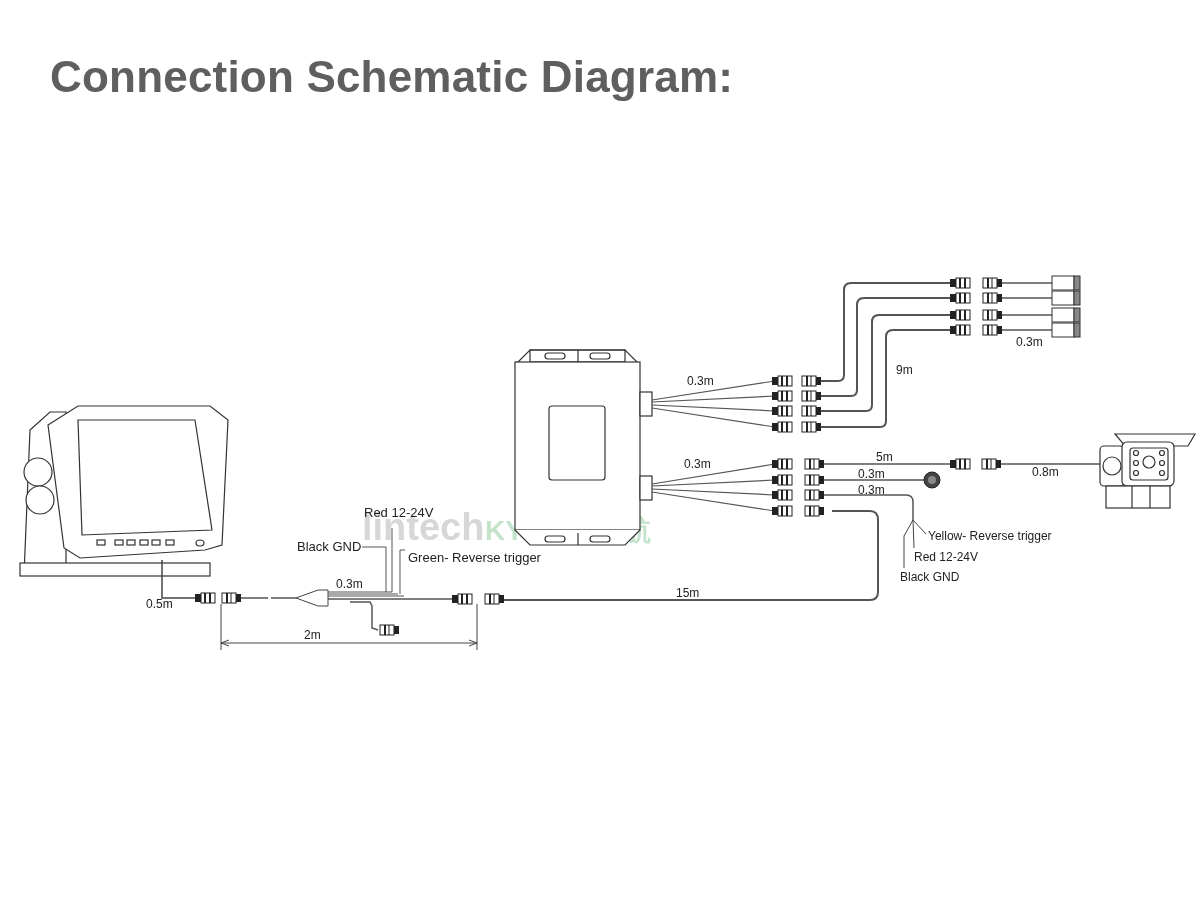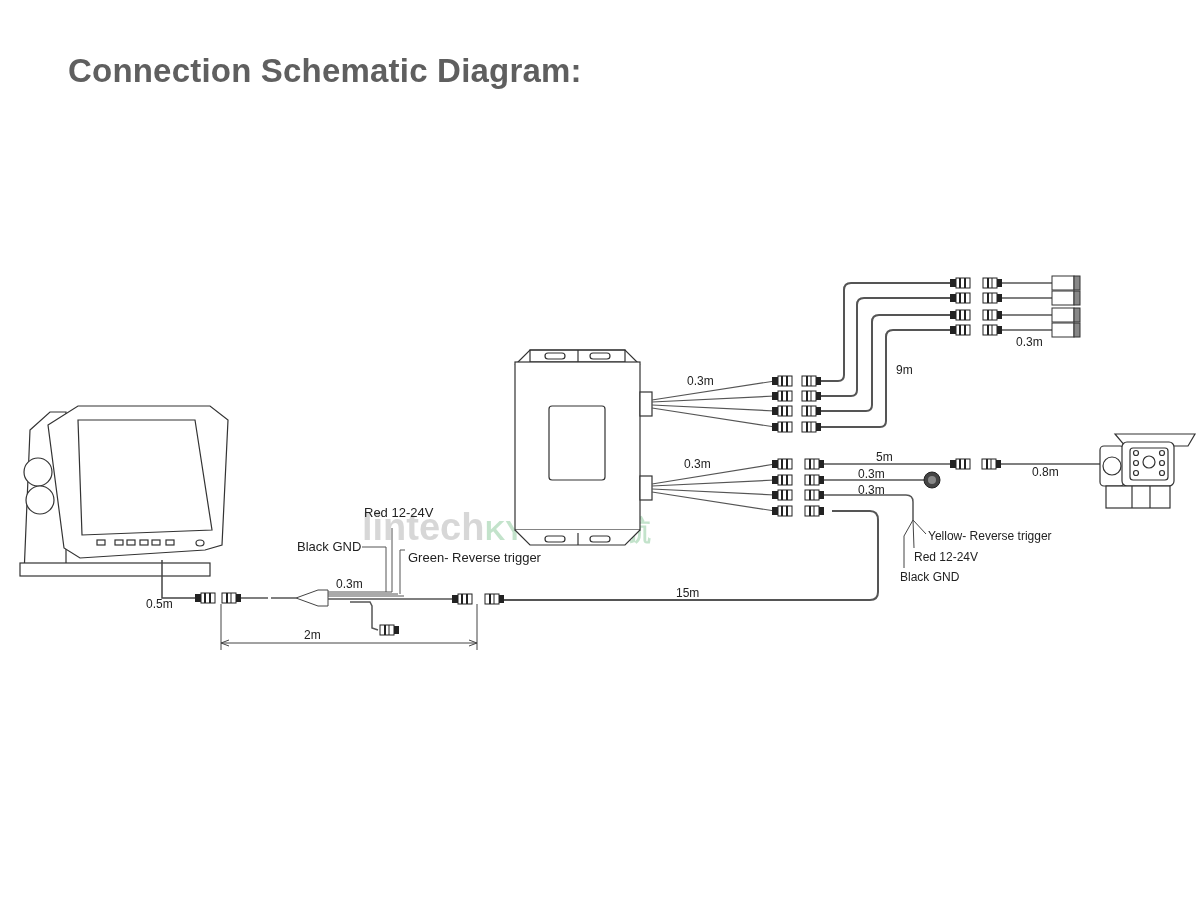--- a/index.html
+++ b/index.html
@@ -1,17 +1,17 @@
 <!DOCTYPE html>
 <html><head>
 <meta charset="utf-8">
 <style>
   html, body { margin:0; padding:0; background:#ffffff; }
   body { width:1200px; height:900px; position:relative; overflow:hidden; font-family:"Liberation Sans", sans-serif; }
-  .title { position:absolute; left:68px; top:52px; font-size:33px; font-weight:bold; color:#5f5f5f; letter-spacing:0.2px; }
+  .title { position:absolute; left:50px; top:52px; font-size:44px; font-weight:bold; color:#5f5f5f; letter-spacing:0.2px; }
   svg.diagram { position:absolute; left:0; top:0; }
   .lbl { font-family:"Liberation Sans", sans-serif; fill:#222; }
   .lbl-s { font-size:12px; }
   .lbl-m { font-size:13px; }
   .wm1 { font-family:"Liberation Sans", sans-serif; font-weight:bold; font-size:38px; fill:#b8b8b8; opacity:0.55; }
   .wm2 { font-family:"Liberation Sans", sans-serif; font-weight:bold; font-size:28px; fill:#7cc28e; opacity:0.45; }
 </style>
 </head>
 <body>
 

